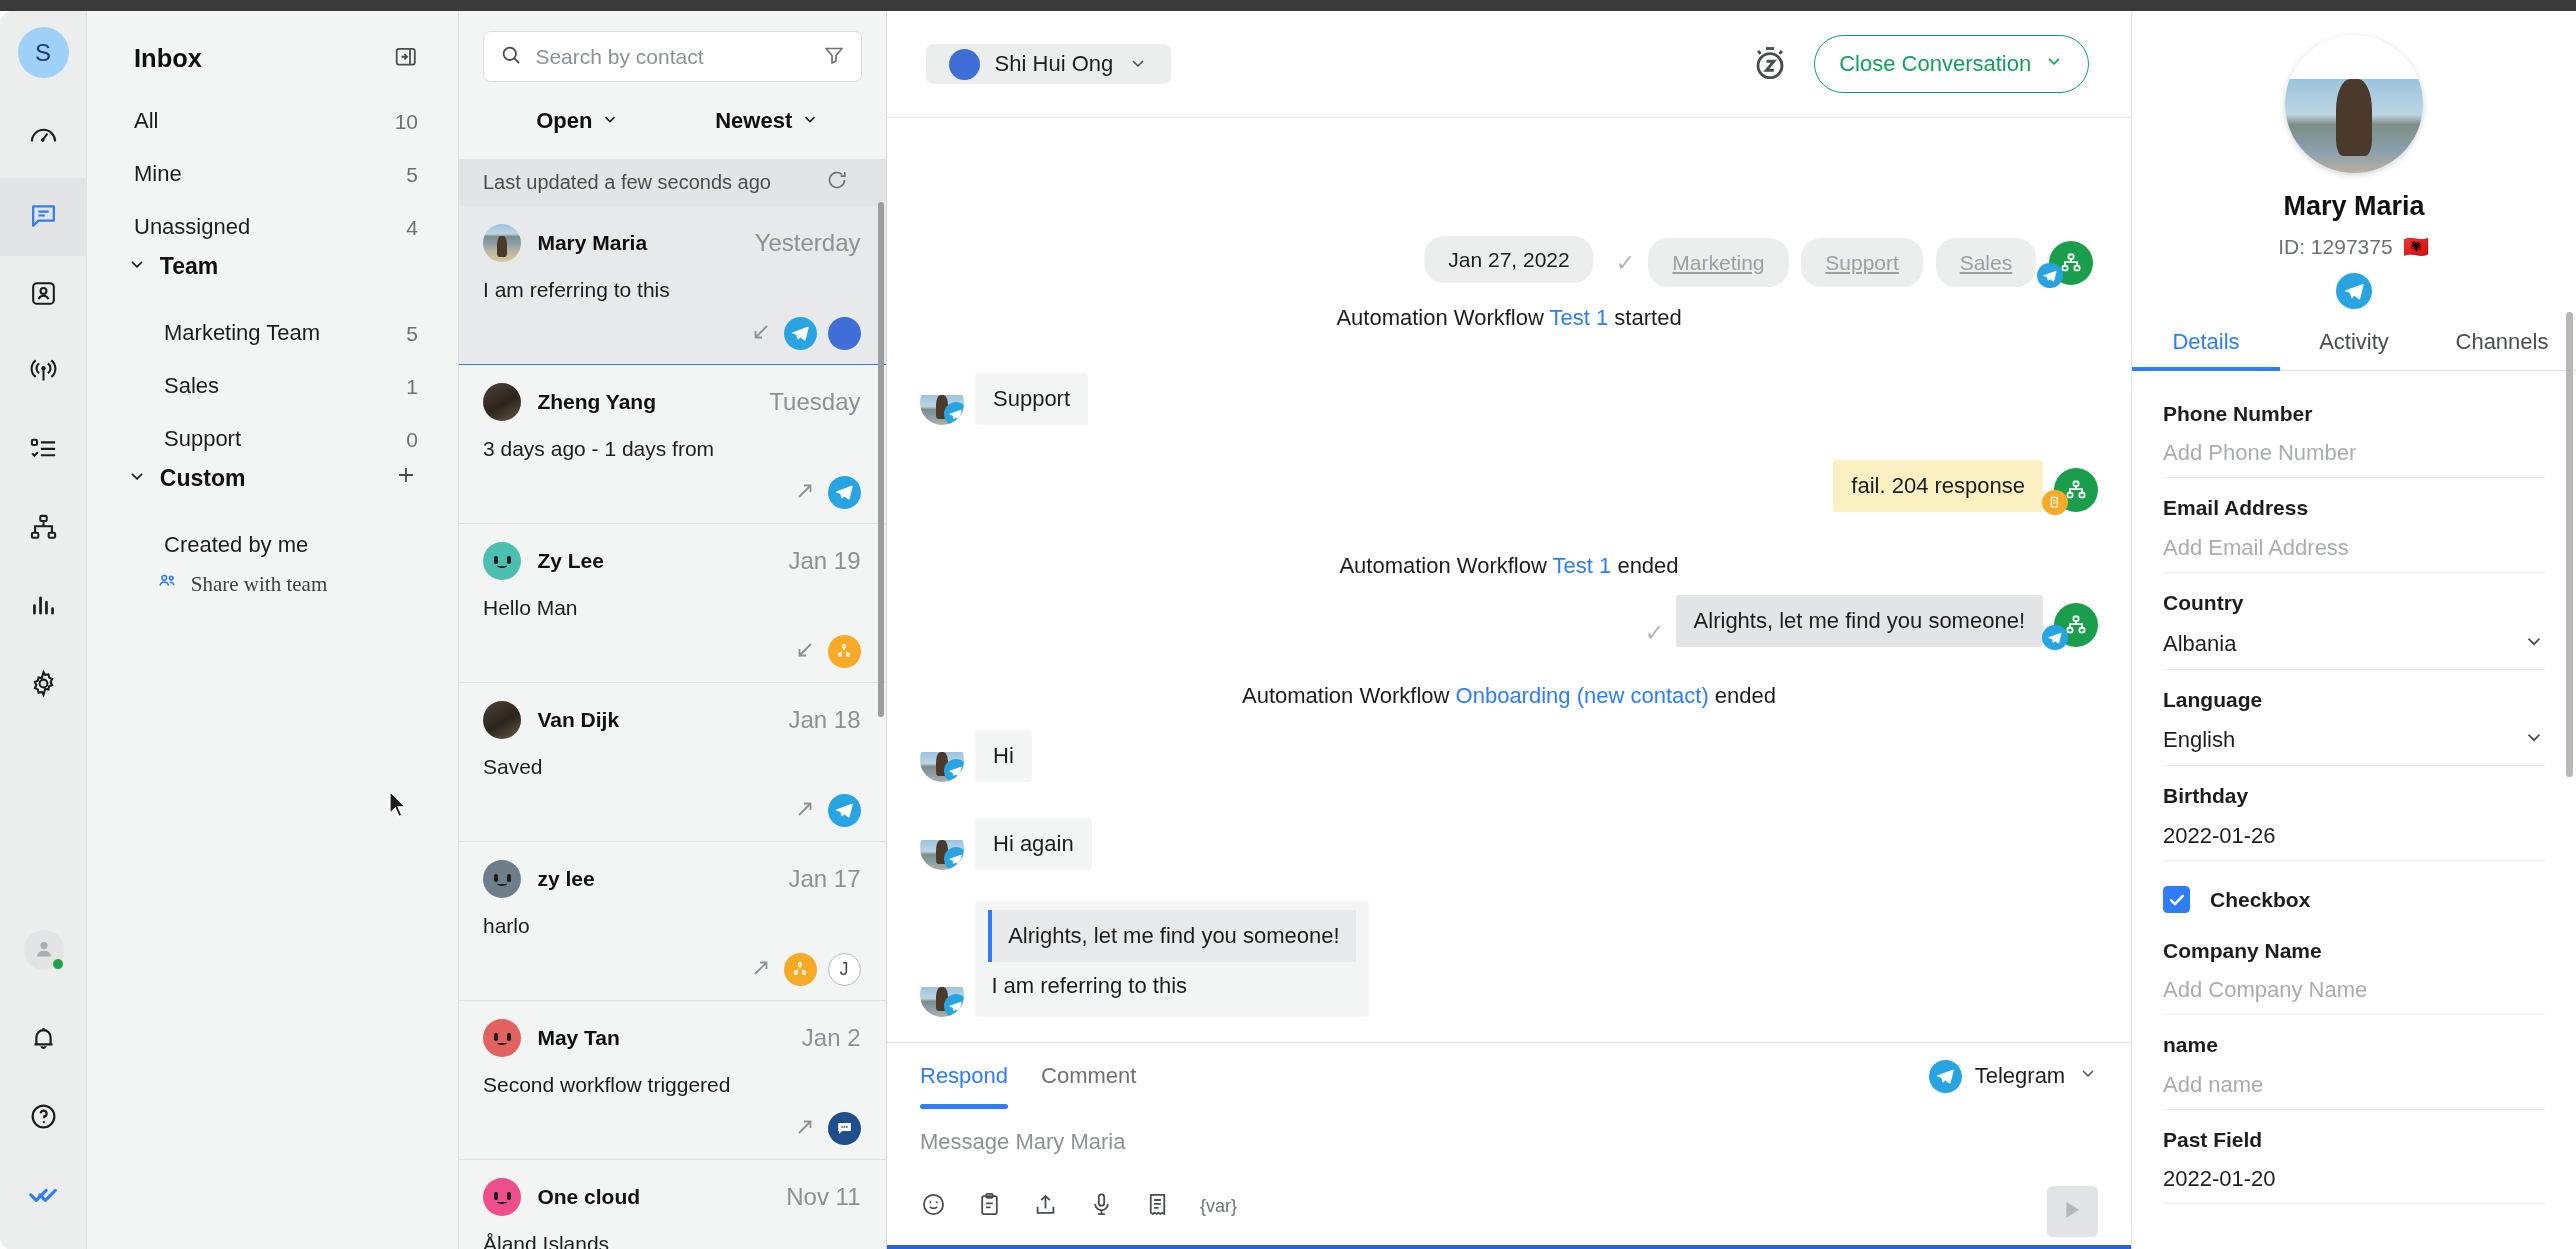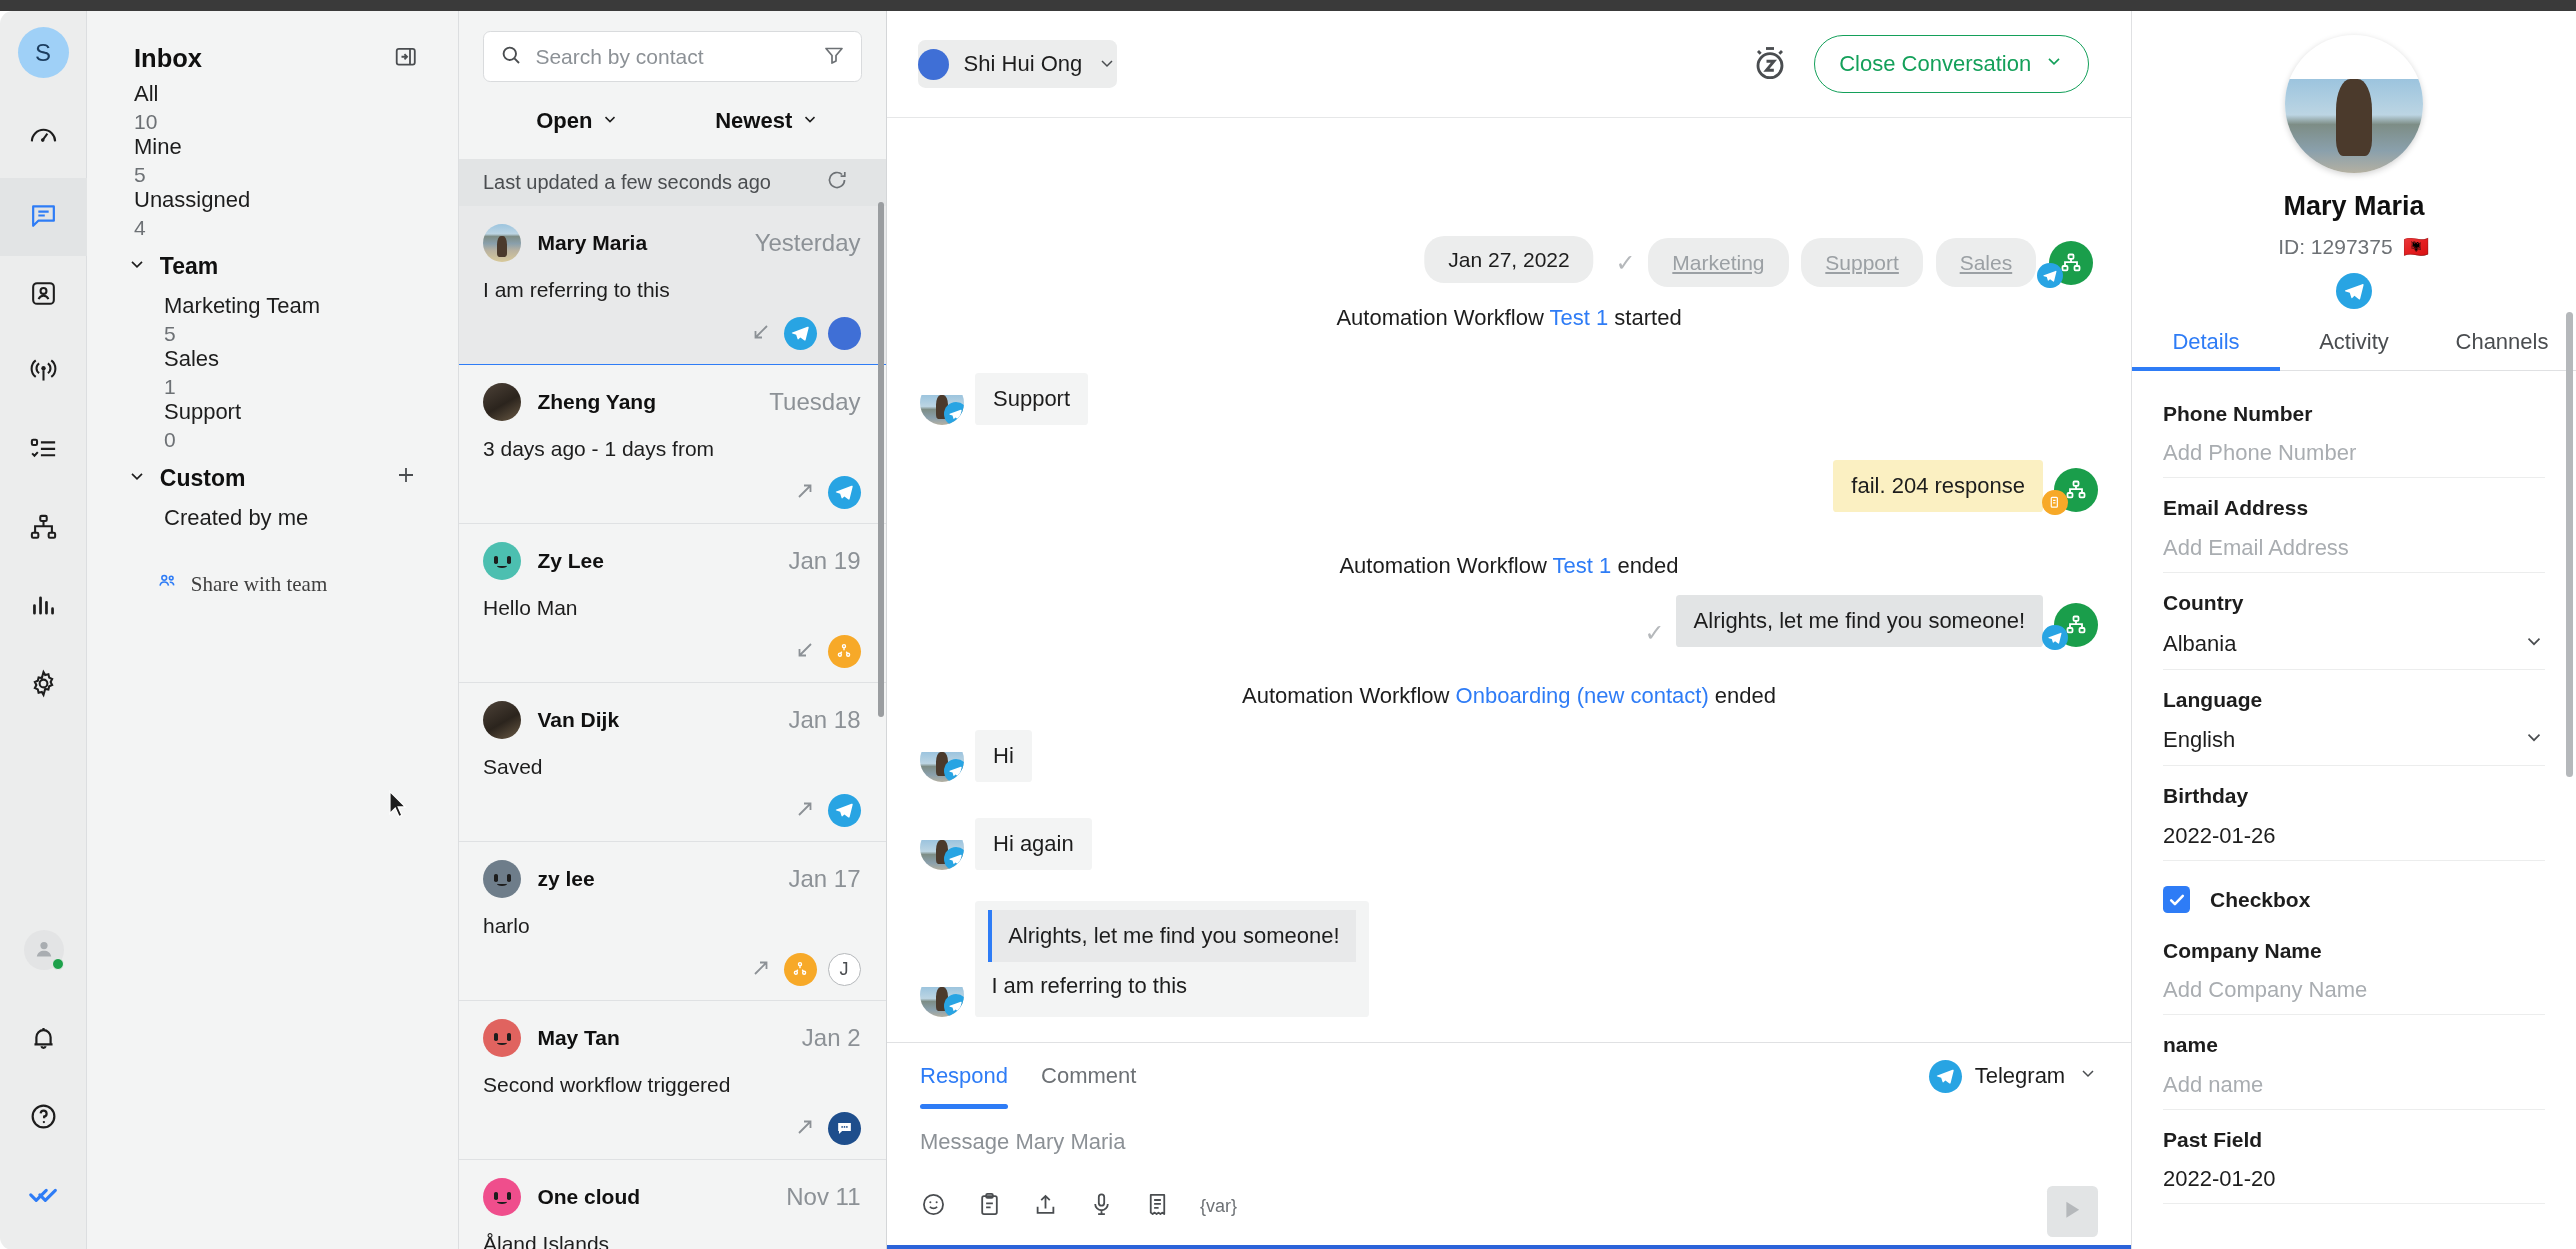--- a/index.html
+++ b/index.html
@@ -65,23 +65,23 @@
     border-right: 0.9px solid #dcdee0;
     padding: 25.5px 0 0 0;
     position: relative;
   }
   .inboxnav-head {
     display: flex; align-items: center; justify-content: space-between;
     padding: 0 40px 0 47px; height: 44px;
   }
   .inboxnav-title { font-size: 25.5px; font-weight: 700; color: #101010; }
   .nav-row {
-    display: flex; align-items: flex-start; justify-content: space-between;
+    display: flex; align-items: flex-end; justify-content: space-between;
     height: 53px; padding: 0 40px 0 47px;
-    font-size: 22px; color: #1d1d1d; flex-direction: column;
+    font-size: 22px; color: #1d1d1d;
   }
   .nav-row .count { color: #6d7175; font-size: 21px; }
   .nav-row.sub { padding-left: 77px; }
   .nav-group {
     display: flex; align-items: center; gap: 12.8px;
     height: 53px; padding: 0 40px 0 40px;
     font-size: 23px; font-weight: 700; color: #101010;
     justify-content: space-between;
   }
   .nav-group-left { display: flex; align-items: center; gap: 12.8px; }
@@ -162,21 +162,21 @@
   
   .main { flex: 1; display: flex; flex-direction: column; background: #fff; min-width: 0; position: relative; }
   .main-head {
     height: 107px; display: flex; align-items: center;
     padding: 0 42px 0 31px; border-bottom: 0.9px solid #e6e7e8;
     justify-content: space-between;
   }
   .assignee {
     display: flex; align-items: center; gap: 14.6px;
     background: #eceded; border-radius: 7.3px;
-    height: 48px; padding: 0 0;
+    height: 40px; padding: 0 23px; margin-left: 8px;
   }
   .assignee-name { font-size: 22px; color: #1d1d1d; }
   .head-right { display: flex; align-items: center; gap: 24px; }
   .closebtn {
     border: 1.8px solid #14a05a; border-radius: 31px;
     height: 58px; padding: 0 24px;
     display: flex; align-items: center; gap: 12.8px;
     color: #14a05a; font-size: 22px; font-weight: 400;
   }
 

